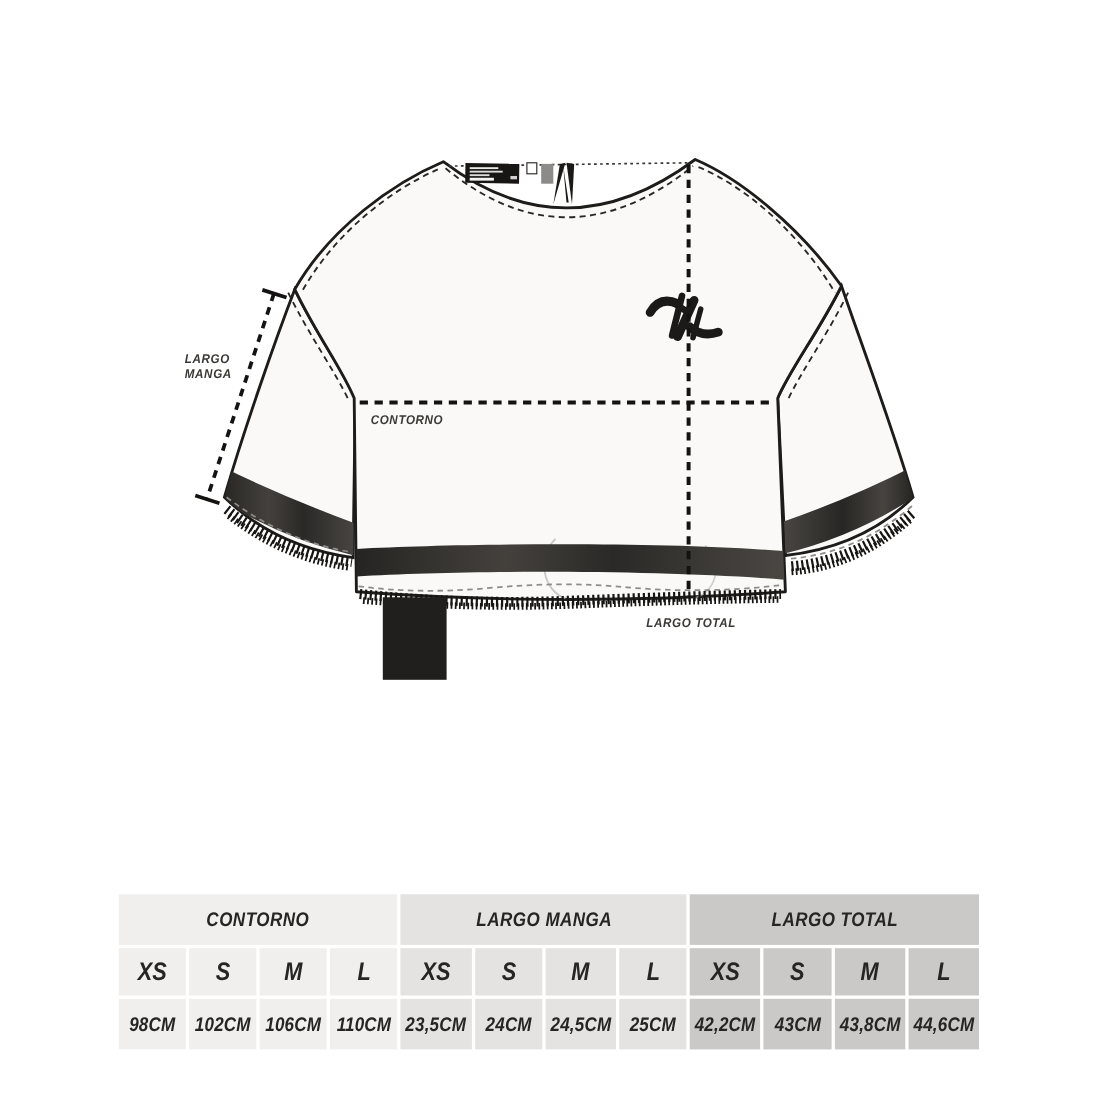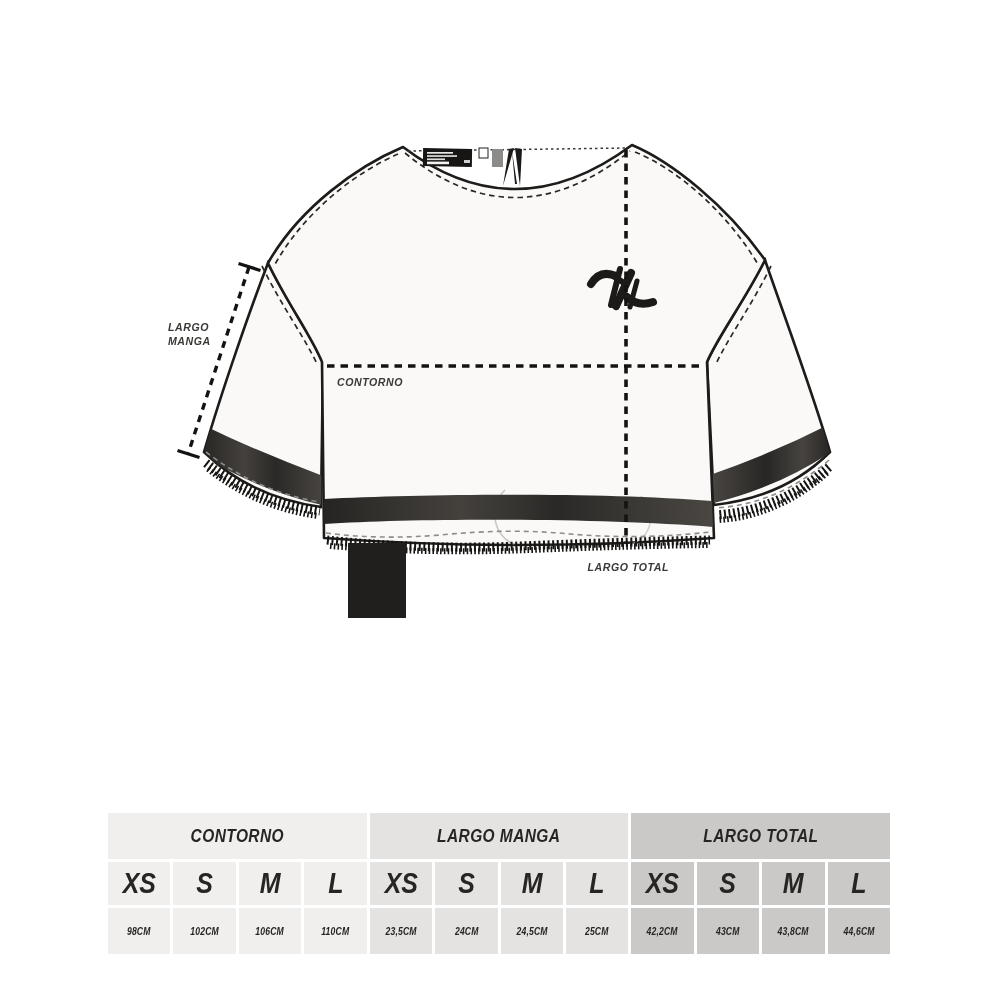--- a/index.html
+++ b/index.html
@@ -23,22 +23,22 @@
 
   
   .size-table{
     position:absolute;left:108px;top:813px;width:782px;
     display:grid;grid-template-columns:repeat(12,1fr);
     grid-template-rows:46px 43px 46px;gap:3px;background:#ffffff;
   }
   .cell{display:flex;align-items:center;justify-content:center;}
   .cell span{display:inline-block;transform:scaleX(.86);white-space:nowrap;}
   .th{grid-column:span 4;font-size:18px;font-weight:600;letter-spacing:.5px;}
-  .sz{font-size:29px;font-weight:600;}
-  .val{font-size:10px;font-weight:700;letter-spacing:.2px;}
+  .sz{font-size:23px;font-weight:600;}
+  .val{font-size:18px;font-weight:700;letter-spacing:.2px;}
   .g1{background:#f0efed;}
   .g2{background:#e5e3e1;}
   .g3{background:#cbc9c7;}
 </style>
 </head>
 <body>
 
 <div class="stage">
 
   <svg width="1000" height="800" viewBox="0 0 1000 800" aria-label="garment sketch">

